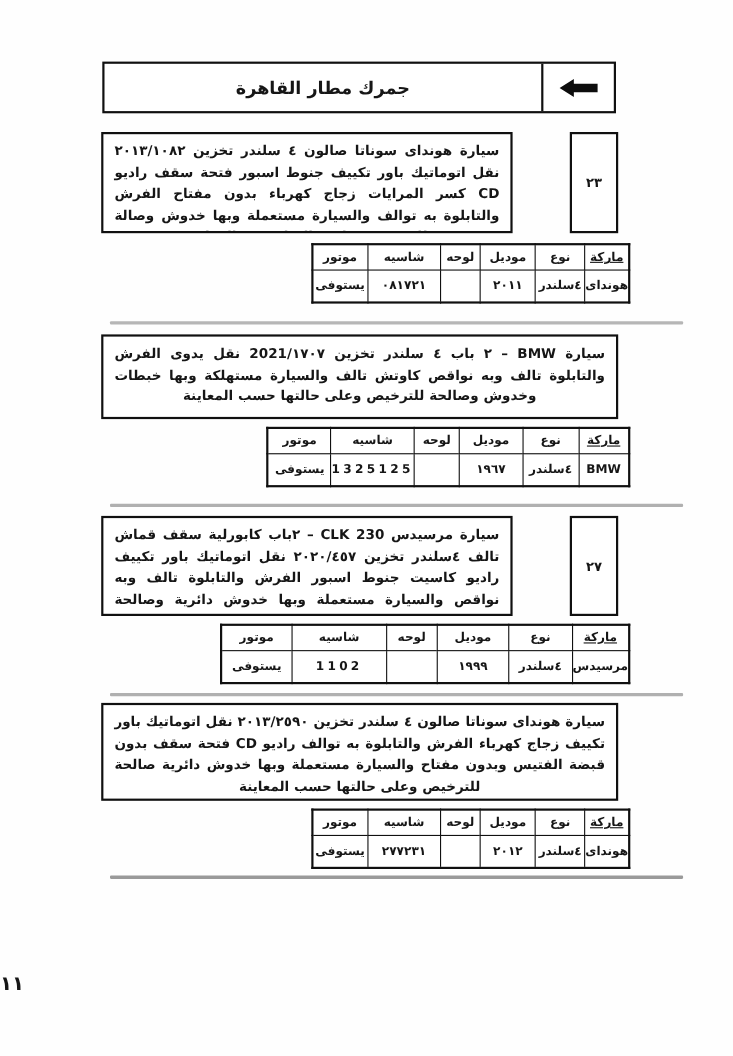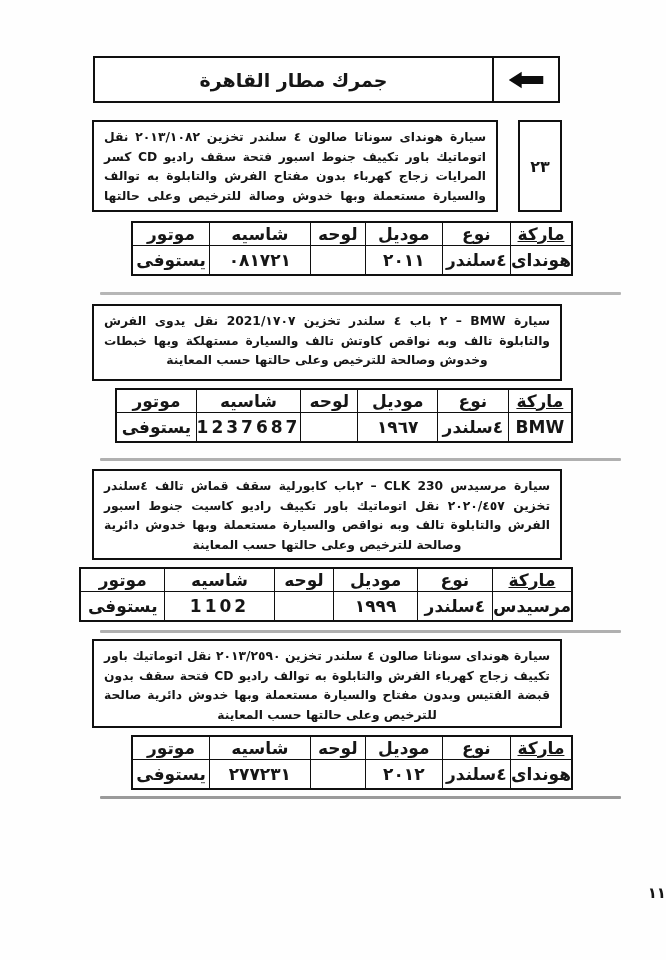--- a/index.html
+++ b/index.html
@@ -21,33 +21,34 @@
     border:2.5px solid #101010; background:#fff;
     display:flex; align-items:stretch;
   }
   .arrow-cell {
     width:66px; flex:0 0 66px;
     border-left:2px solid #101010;
     display:flex; align-items:center; justify-content:center;
   }
   .title-cell {
     flex:1; display:flex; align-items:center; justify-content:center;
-    font-size:19px; letter-spacing:.5px;
+    font-size:16px; letter-spacing:.5px;
   }
 
   
   .lot-head {
     position:absolute; left:92px; right:104px;
     display:flex; gap:20px; align-items:stretch;
   }
   .num-box {
     flex:0 0 44px; width:44px;
     border:2px solid #101010; background:#fff;
     display:flex; align-items:center; justify-content:center;
-    font-size:16px;
+    font-size:12px;
+    margin-left:32px;
   }
   .desc-box {
     flex:1;
     border:2.5px solid #101010; background:#fff;
     padding:6px 10px 4px;
     font-size:12.3px; line-height:19.5px;
     text-align:justify; text-align-last:center;
     overflow:hidden;
   }
   .lh-23 { top:120px; height:92px; }
@@ -59,21 +60,21 @@
   .lot-table {
     position:absolute; left:79px; right:93px; width:auto;
     border-collapse:collapse; background:#fff;
     border:2.5px solid #101010;
     table-layout:fixed;
   }
   .tb-23 { top:221px; } .tb-25 { top:388px; } .tb-27 { top:567px; } .tb-28 { top:735px; }
   .lot-table th, .lot-table td {
     border:1.8px solid #101010;
     text-align:center; vertical-align:middle;
-    font-size:17px; font-weight:700;
+    font-size:11px; font-weight:700;
   }
   .lot-table th { height:23px; }
   .lot-table td { height:30px; }
   .c-brand   { width:14%;text-decoration:underline; }
   .c-type    { width:15.5%; }
   .c-model   { width:17.5%; }
   .c-plate   { width:12.5%; }
   .c-chassis { width:23%; }
   .c-motor   { width:17.5%; }
   .num-cell  { letter-spacing:3px;margin-top:16px; }
@@ -84,21 +85,21 @@
     background:#a9a9a9; border-radius:1px;
   }
   .sep-1 { top:292px; background:#b6b6b6; }
   .sep-2 { top:458px; background:#b0b0b0; }
   .sep-3 { top:630px; background:#b0b0b0; }
   .sep-4 { top:796px; background:#9a9a9a; }
 
   
   .page-number {
     position:absolute; top:884px; left:0; right:0;
-    text-align:right; font-size:15px;
+    text-align:left; font-size:18px;
   }
 </style>
 </head>
 <body>
 
 <div class="page">
 
   <header class="page-header">
     <div class="arrow-cell">
       <svg width="38" height="22" viewBox="0 0 44 24" aria-hidden="true">
@@ -145,28 +146,29 @@
       <th class="c-model">موديل</th>
       <th class="c-plate">لوحه</th>
       <th class="c-chassis">شاسيه</th>
       <th class="c-motor">موتور</th>
     </tr>
     <tr>
       <td>BMW</td>
       <td>٤سلندر</td>
       <td class="num-cell">١٩٦٧</td>
       <td></td>
-      <td class="num-cell">1237687</td>
+      <td class="num-cell">1325125</td>
       <td>يستوفى</td>
     </tr>
   </tbody>
     </table>
   <div class="sep sep-2"></div>
 
   <section class="lot-head lh-27">
+    <div class="num-box">٢٧</div>
     <div class="desc-box">سيارة مرسيدس CLK 230 – ٢باب كابورلية سقف قماش تالف ٤سلندر تخزين ٢٠٢٠/٤٥٧ نقل اتوماتيك باور تكييف راديو كاسيت جنوط اسبور الفرش والتابلوة تالف وبه نواقص والسيارة مستعملة وبها خدوش دائرية وصالحة للترخيص وعلى حالتها حسب المعاينة</div>
   </section>
   <table class="lot-table tb-27">
     <tbody>
         <tr>
       <th class="c-brand">ماركة</th>
       <th class="c-type">نوع</th>
       <th class="c-model">موديل</th>
       <th class="c-plate">لوحه</th>
       <th class="c-chassis">شاسيه</th>

